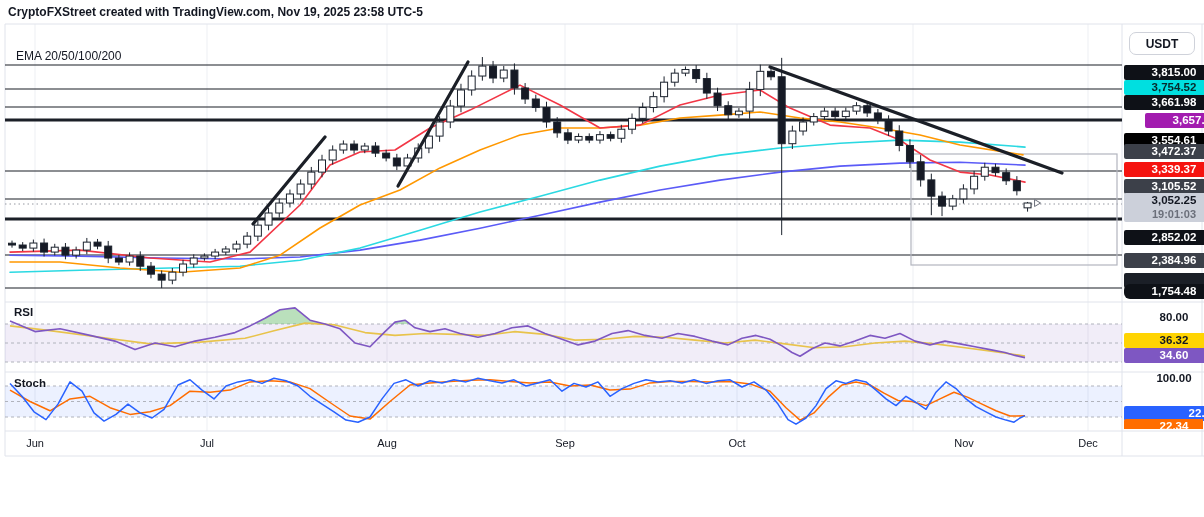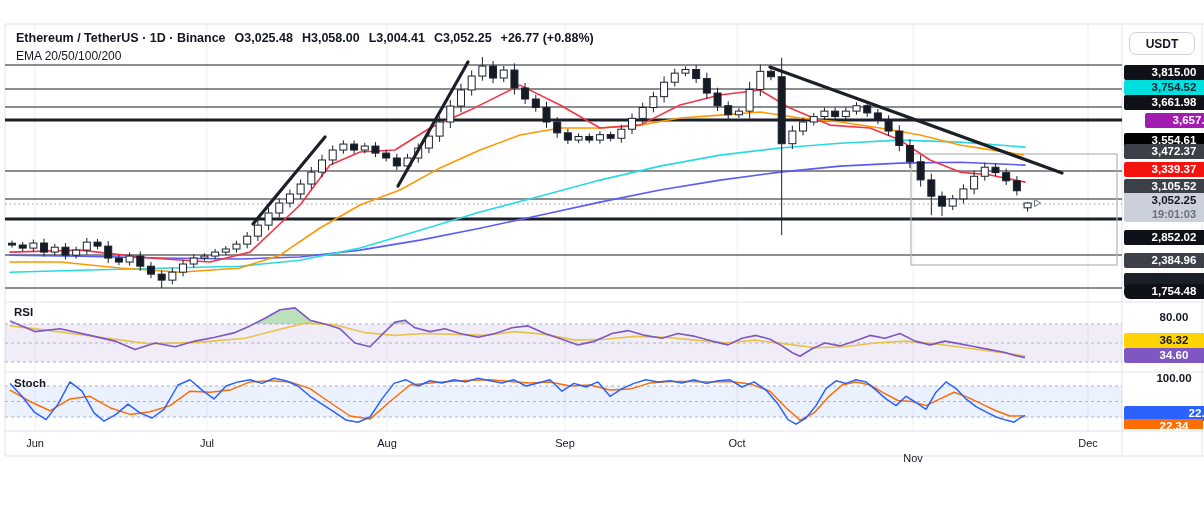--- a/index.html
+++ b/index.html
@@ -24,20 +24,21 @@
   #logo{position:absolute;left:13px;top:475px;display:flex;align-items:center;gap:7px;cursor:pointer;}
   #logo .wordmark{font-size:18px;font-weight:800;letter-spacing:-0.3px;color:#15181e;}
   .axis-area{position:absolute;left:1122px;top:24px;width:82px;height:432px;cursor:ns-resize;}
   .time-axis{position:absolute;left:0px;top:432px;width:1122px;height:24px;cursor:ew-resize;}
 </style>
 </head>
 <body>
 
 <div id="stage">
 
+  <div class="credit">CryptoFXStreet created with TradingView.com, Nov 19, 2025 23:58 UTC-5</div>
 
   <svg id="cv" width="1204" height="517" viewBox="0 0 1204 517">
     <g id="g-grid">
         <line x1="35" y1="24" x2="35" y2="431" stroke="#edeff3" stroke-width="1"></line>
         <line x1="207" y1="24" x2="207" y2="431" stroke="#edeff3" stroke-width="1"></line>
         <line x1="387" y1="24" x2="387" y2="431" stroke="#edeff3" stroke-width="1"></line>
         <line x1="565" y1="24" x2="565" y2="431" stroke="#edeff3" stroke-width="1"></line>
         <line x1="737" y1="24" x2="737" y2="431" stroke="#edeff3" stroke-width="1"></line>
         <line x1="913" y1="24" x2="913" y2="431" stroke="#edeff3" stroke-width="1"></line>
         <line x1="1088" y1="24" x2="1088" y2="431" stroke="#edeff3" stroke-width="1"></line>
@@ -288,28 +289,20 @@
     <g id="g-tl">
         <line x1="253" y1="224" x2="325" y2="137" stroke="#1b1f27" stroke-width="3.2" stroke-linecap="round"></line>
         <line x1="398" y1="186" x2="468" y2="62" stroke="#1b1f27" stroke-width="3.2" stroke-linecap="round"></line>
         <line x1="770" y1="67" x2="1062" y2="173" stroke="#1b1f27" stroke-width="3.2" stroke-linecap="round"></line>
       </g>
     <g id="g-marker">
         <polygon points="1034.55,199.5 1034.55,206.5 1040.55,203" fill="#ffffff" stroke="#6b6f7a" stroke-width="1"></polygon>
       </g>
   </svg>
 
-  <div class="legend">
-    <span>Ethereum / TetherUS · 1D · Binance</span>
-    <span>O3,025.48</span>
-    <span>H3,058.00</span>
-    <span>L3,004.41</span>
-    <span>C3,052.25</span>
-    <span>+26.77 (+0.88%)</span>
-  </div>
   <div class="ema-legend">EMA 20/50/100/200</div>
 
   <div class="currency-btn">USDT</div>
 
   <div class="pane-title" style="left:14px;top:306px;">RSI</div>
   <div class="pane-title" style="left:14px;top:377px;">Stoch</div>
 
   <div class="axis-area" id="price-axis"></div>
   <div class="time-axis" id="time-axis"></div>
 
@@ -333,15 +326,15 @@
     <div class="plabel plain" style="top: 370.5px;">100.00</div>
     <div class="plabel" style="top: 405.5px; background: rgb(41, 98, 255); color: rgb(255, 255, 255); padding-left: 29px;">22.74</div>
     <div class="clipwrap" style="top: 419px; height: 10px;">
       <div class="plabel" style="top: 0px; position: relative; left: 0px; background: rgb(255, 109, 0); color: rgb(255, 255, 255);">22.34</div>
     </div>
     <div class="tlabel" style="left: 35px;">Jun</div>
     <div class="tlabel" style="left: 207px;">Jul</div>
     <div class="tlabel" style="left: 387px;">Aug</div>
     <div class="tlabel" style="left: 565px;">Sep</div>
     <div class="tlabel" style="left: 737px;">Oct</div>
-    <div class="tlabel" style="left: 913px; margin-top: 15px;">Nov</div>
+    <div class="tlabel" style="left: 964px;">Nov</div>
     <div class="tlabel" style="left: 1088px; text-align: right;">Dec</div>
   </div>
 
 </body></html>

